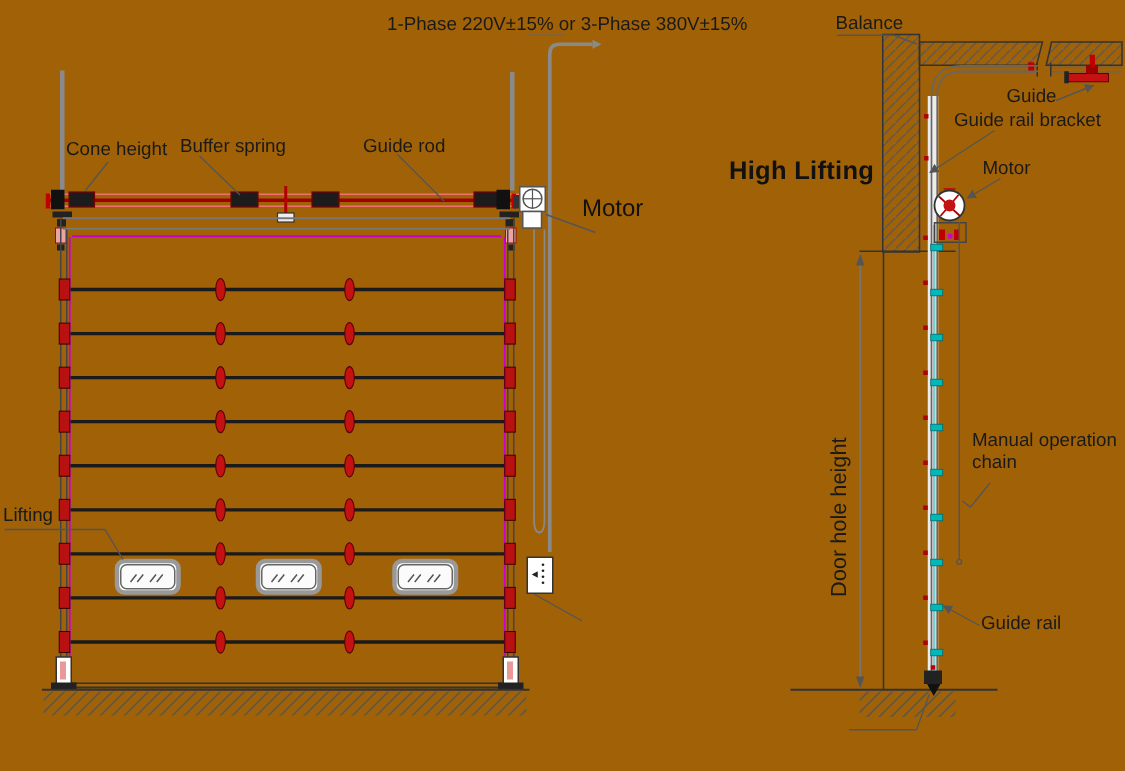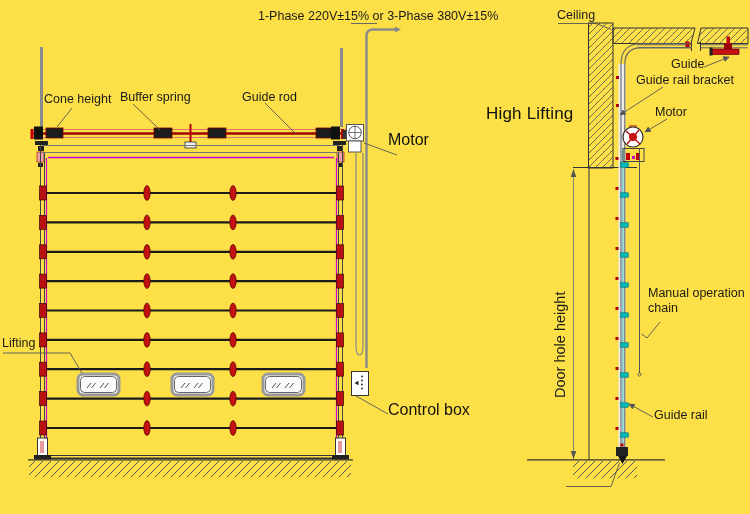--- a/index.html
+++ b/index.html
@@ -1,21 +1,21 @@
 <!DOCTYPE html>
 <html><head>
 <meta charset="utf-8">
 <style>
   html,body{margin:0;padding:0;background:#fff;}
-  .stage{position:relative;width:750px;height:514px;background:#fde047;
+  .stage{position:relative;width:750px;height:514px;background:#a16207;
          font-family:"Liberation Sans",sans-serif;overflow:hidden;}
   .stage svg{position:absolute;left:0;top:0;}
   .lbl{position:absolute;font-size:12.5px;color:#1a1a1a;white-space:nowrap;line-height:1.22;}
   .lbl--md{font-size:16px;color:#111;}
-  .lbl--xl{font-size:17px;font-weight:400;color:#111;letter-spacing:.2px;}
+  .lbl--xl{font-size:17px;font-weight:700;color:#111;letter-spacing:.2px;}
   .lbl--wrap{white-space:normal;width:104px;}
   .lbl--rot{transform:rotate(-90deg);transform-origin:0 0;font-size:14.5px;}
   
   .pline{stroke:#1a1a1a;stroke-width:2.2;}
   .hingeC{fill:#c41111;stroke:#550000;stroke-width:.7;}
   .hingeE{fill:#b81111;stroke:#440000;stroke-width:.7;}
   .roller{fill:#00b8b8;stroke:#066;stroke-width:.5;}
   .rdot{fill:#b00000;}
   .leader{stroke:#555;stroke-width:.9;fill:none;}
   .thin{stroke:#666;stroke-width:1;fill:none;}
@@ -322,25 +322,24 @@
     </g>
   </g>
 </svg>
 
   <div class="lbl" style="left:258px;top:9px">1-Phase 220V±15% or 3-Phase 380V±15%</div>
 
   <div class="lbl" style="left:44px;top:92px">Cone height</div>
   <div class="lbl" style="left:120px;top:90px">Buffer spring</div>
   <div class="lbl" style="left:242px;top:90px">Guide rod</div>
   <div class="lbl lbl--md" style="left:388px;top:130px">Motor</div>
-  <div class="lbl lbl--md" style="left:388px;top:400px">Control box</div>
   <div class="lbl" style="left:2px;top:336px">Lifting</div>
 
   <div class="lbl lbl--xl" style="left:486px;top:104px">High Lifting</div>
-  <div class="lbl" style="left:557px;top:8px">Ceiling</div>
+  <div class="lbl" style="left:557px;top:8px">Balance</div>
   <div class="lbl" style="left:671px;top:57px">Guide</div>
   <div class="lbl" style="left:636px;top:73px">Guide rail bracket</div>
   <div class="lbl" style="left:655px;top:105px">Motor</div>
   <div class="lbl lbl--rot" style="left:552px;top:398px">Door hole height</div>
   <div class="lbl lbl--wrap" style="left:648px;top:286px">Manual operation chain</div>
   <div class="lbl" style="left:654px;top:408px">Guide rail</div>
 
 </div>
 
 </body></html>

